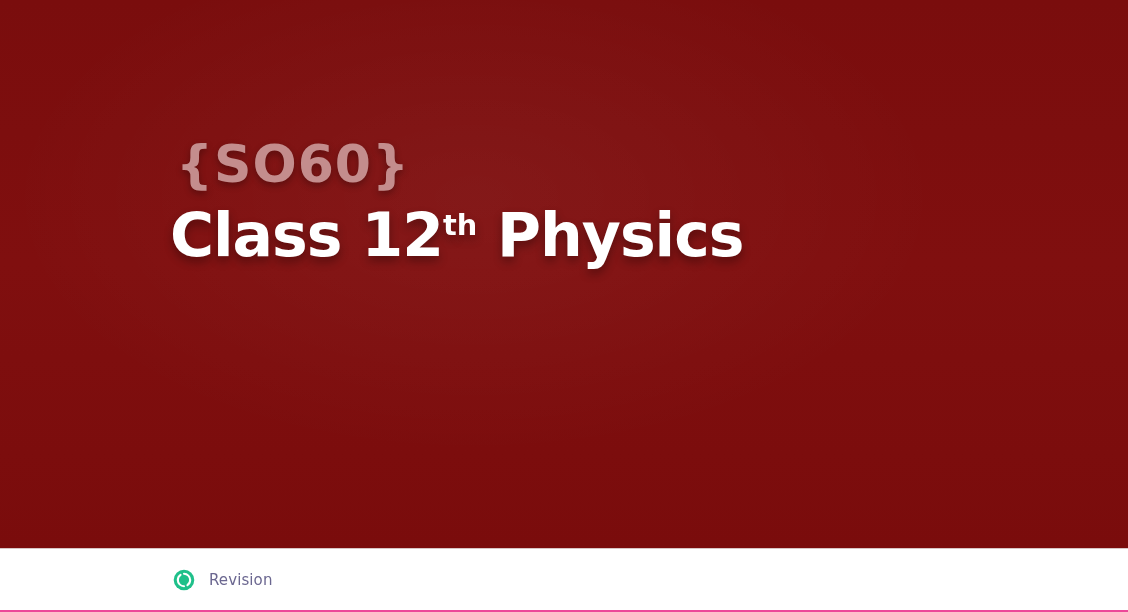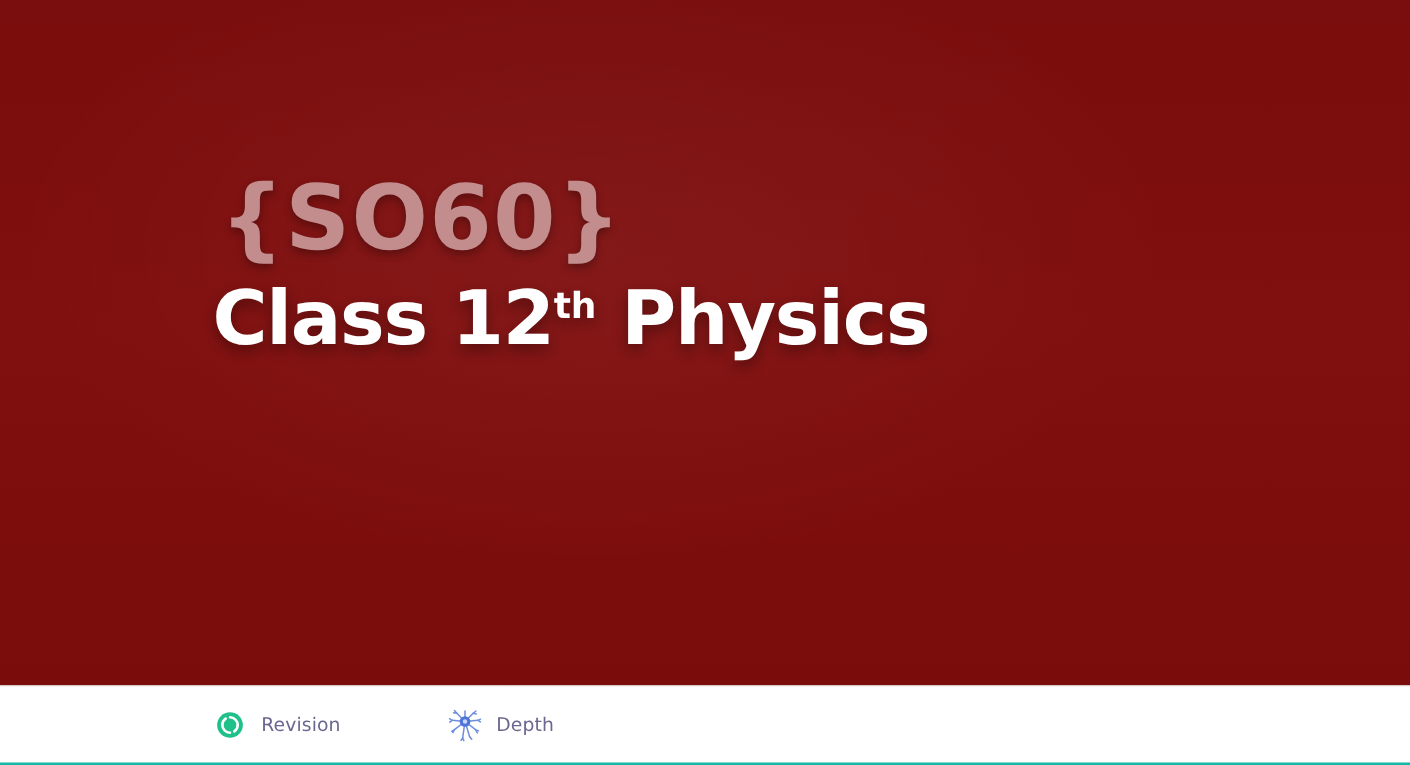--- a/index.html
+++ b/index.html
@@ -38,21 +38,21 @@
 
   .hero-inner {
     position: absolute;
     left: 170px;
     top: 138px;
     width: 900px;
   }
 
   .brand-tag {
     font-family: "DejaVu Sans", sans-serif;
-    font-size: 72px;
+    font-size: 52px;
     font-weight: 700;
     letter-spacing: 1px;
     line-height: 1.0;
     color: #c48d8d;
     text-shadow: 0 3px 7px rgba(0,0,0,0.30);
     margin: 0 0 14px 6px;
     white-space: nowrap;
   }
 
   .hero-title {
@@ -78,21 +78,21 @@
 
   
   .bottombar {
     position: absolute;
     left: 0;
     top: 548px;
     width: 1128px;
     height: 64px;
     background: #ffffff;
     border-top: 1px solid #d9c6c6;
-    border-bottom: 2px solid #14b8a6;
+    border-bottom: 2px solid #ec4899;
     box-sizing: border-box;
     display: flex;
     align-items: center;
   }
 
   .nav-items {
     display: flex;
     align-items: center;
     margin-left: 170px;
     gap: 0;
@@ -153,31 +153,18 @@
             <path d="M14 21.2A7.2 7.2 0 0 1 6.8 14" stroke="#ffffff" stroke-width="2.4" fill="none" stroke-linecap="round"></path>
             <path d="M6.8 14a7.2 7.2 0 0 1 3.2-6" stroke="#ffffff" stroke-width="2.4" fill="none" stroke-linecap="round"></path>
             <path d="M21.2 14a7.2 7.2 0 0 1-3.2 6" stroke="#ffffff" stroke-width="2.4" fill="none" stroke-linecap="round"></path>
             <circle cx="14" cy="14" r="4.3" fill="#1fc08a"></circle>
           </svg>
         </span>
         <span class="nav-label">Revision</span>
       </div>
 
 
-      <div class="nav-item">
-        <span class="nav-icon">
-          <svg viewBox="0 0 30 30" width="28" height="28" aria-hidden="true">
-            <g stroke="#6e8fe0" stroke-width="1.3" fill="none" stroke-linecap="round">
-              <path d="M15 12 8 5M15 12 22 5M15 12 4 11M15 12 26 11M15 12 6 19M15 12 24 19M15 12 13 26M15 12 19 25M15 12 15 3"></path>
-              <path d="M8 5 6 2.6M8 5 5.2 4.6M22 5 24.4 3M22 5 24.6 5.6M4 11 1.8 9.6M4 11 2 12.6M26 11 28.3 10M26 11 28.2 12.4M6 19 3.6 20.4M6 19 4.6 21.6M24 19 26.6 20M24 19 25.6 21.8M13 26 11.6 28.2M13 26 14 28.4M19 25 20.8 27.2"></path>
-            </g>
-            <circle cx="15" cy="12" r="4.6" fill="#4f74d8"></circle>
-            <circle cx="15" cy="12" r="1.9" fill="#c9d8f7"></circle>
-          </svg>
-        </span>
-        <span class="nav-label">Depth</span>
-      </div>
 
 
     </div>
   </div>
 
 </div>
 
 </body></html>

